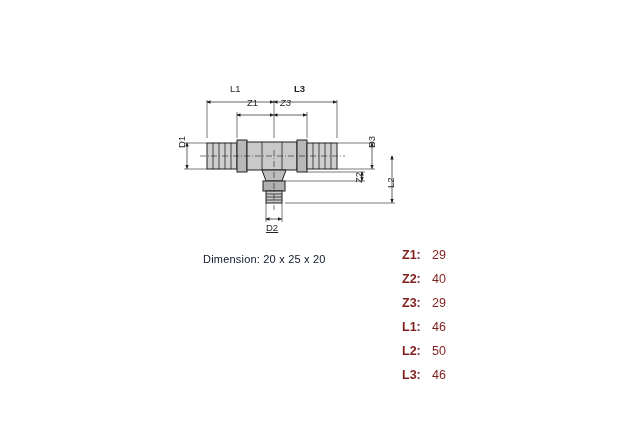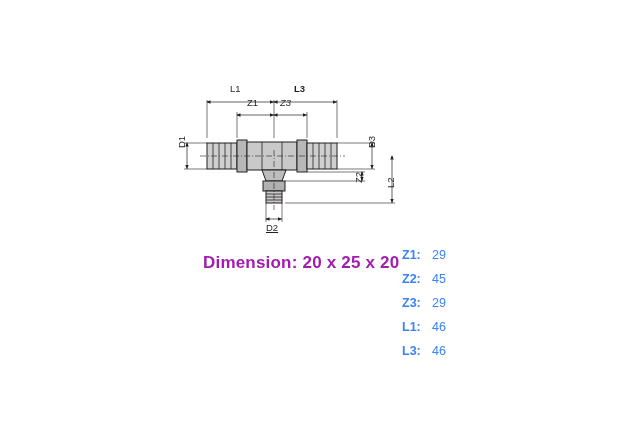--- a/index.html
+++ b/index.html
@@ -32,31 +32,31 @@
     position: absolute;
     font-size: 9.5px;
     color: #231f20;
     font-family: "Liberation Sans", sans-serif;
     white-space: nowrap;
   }
   .caption {
     position: absolute;
     left: 163px;
     top: 253px;
-    font-size: 17px;
-    font-weight: bold;
-    color: #a21caf;
+    font-size: 11px;
+    font-weight: normal;
+    color: #0f172a;
     letter-spacing: 0.2px;
   }
   .table {
     position: absolute;
     left: 362px;
     top: 248px;
     font-size: 12.5px;
-    color: #3b82f6;
+    color: #7f1d1d;
   }
   .trow {
     display: flex;
     align-items: baseline;
     height: 24px;
   }
   .tkey {
     width: 30px;
     font-weight: bold;
   }
@@ -179,29 +179,33 @@
     <span>20 x 25 x 20</span>
   </div>
 
   <div class="table">
     <div class="trow">
       <span class="tkey">Z1:</span>
       <span class="tval">29</span>
     </div>
     <div class="trow">
       <span class="tkey">Z2:</span>
-      <span class="tval">45</span>
+      <span class="tval">40</span>
     </div>
     <div class="trow">
       <span class="tkey">Z3:</span>
       <span class="tval">29</span>
     </div>
     <div class="trow">
       <span class="tkey">L1:</span>
       <span class="tval">46</span>
     </div>
     <div class="trow">
+      <span class="tkey">L2:</span>
+      <span class="tval">50</span>
+    </div>
+    <div class="trow">
       <span class="tkey">L3:</span>
       <span class="tval">46</span>
     </div>
   </div>
 
 </div>
 
 </body></html>

